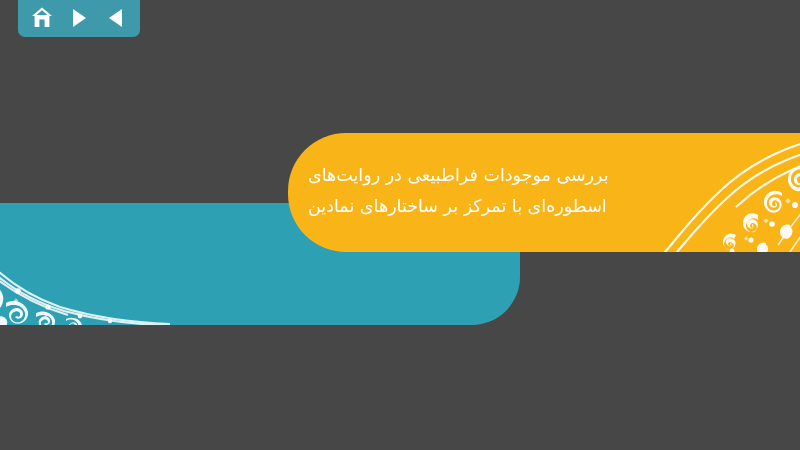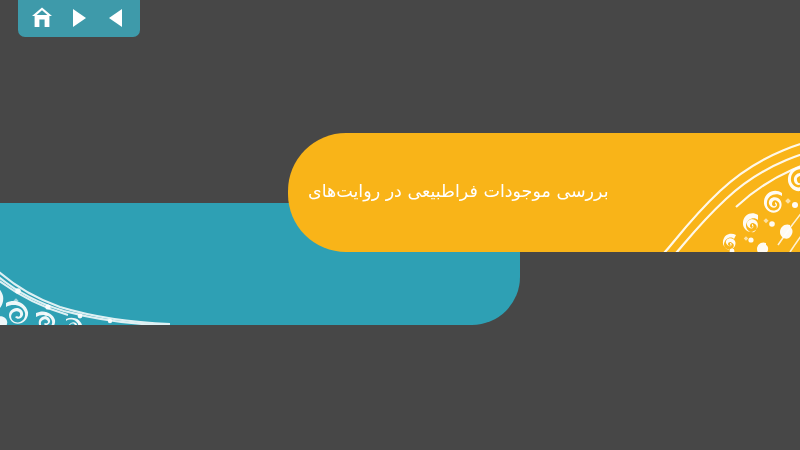--- a/index.html
+++ b/index.html
@@ -189,20 +189,21 @@
       </g>
       <g fill="none" stroke="#ffffff" stroke-width="1.6" opacity="0.8">
         <path d="M190 40 c -14 6 -28 18 -40 32 c -12 14 -22 28 -30 40"></path>
         <path d="M190 56 c -12 8 -24 18 -34 30 c -10 12 -18 24 -24 33"></path>
       </g>
     </svg>
   </div>
 
   <div class="title-wrap">
     <div class="title-line">بررسی موجودات فراطبیعی در روایت‌های</div>
+    <div class="title-line">اسطوره‌ای با تمرکز بر ساختارهای نمادین</div>
   </div>
 
   <div class="navbar">
     <button class="navbtn">
       <svg width="18" height="20" viewBox="0 0 18 20">
         <polygon points="15,1 15,19 2,10" fill="#ffffff"></polygon>
       </svg>
     </button>
     <button class="navbtn">
       <svg width="18" height="20" viewBox="0 0 18 20">

